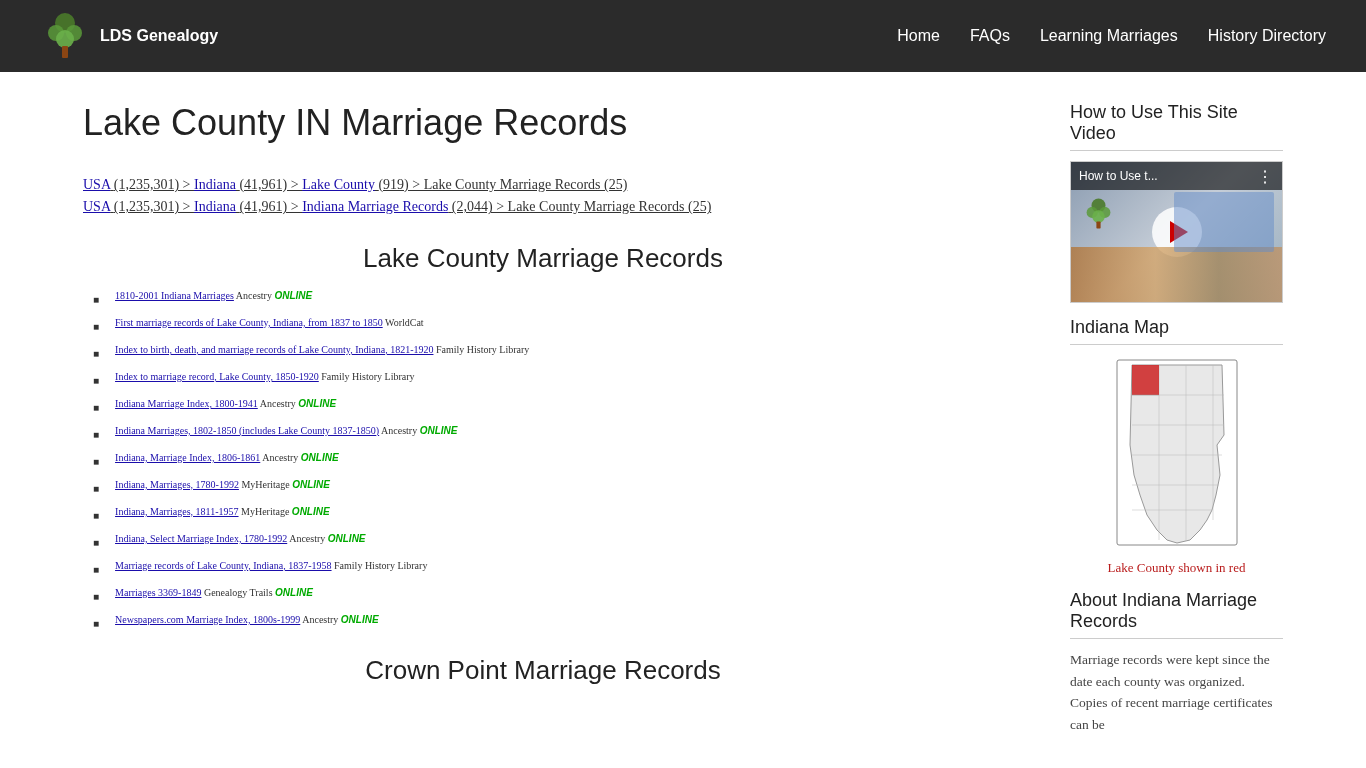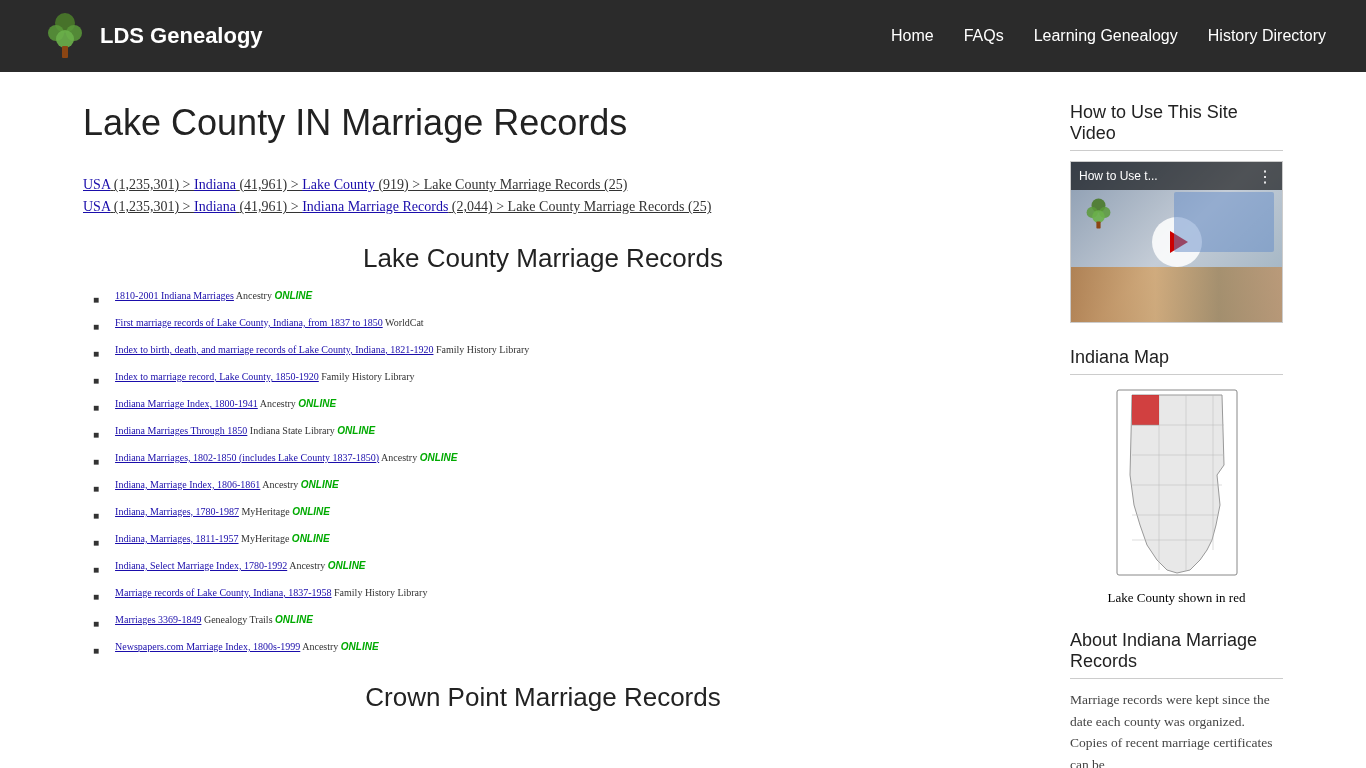--- a/index.html
+++ b/index.html
@@ -19,21 +19,21 @@
       align-items: center;
       gap: 10px;
     }
     .logo-icon {
       width: 50px;
       height: 50px;
     }
     .logo-text {
       color: #fff;
       font-family: Arial, sans-serif;
-      font-size: 22px;
+      font-size: 16px;
       font-weight: bold;
     }
     nav {
       display: flex;
       align-items: center;
       gap: 30px;
     }
     nav a {
       color: #fff;
       text-decoration: none;
@@ -129,21 +129,21 @@
       font-family: Arial, sans-serif;
     }
 
     
     .sidebar {
       width: 240px;
       flex-shrink: 0;
     }
 
     .sidebar-section {
-      margin-bottom: 24px;
+      margin-bottom: 14px;
       padding-left: 27px;
     }
 
     .sidebar h3 {
       font-size: 18px;
       font-weight: normal;
       color: #222;
       font-family: Arial, sans-serif;
       margin-bottom: 10px;
       padding-bottom: 6px;
@@ -154,21 +154,21 @@
     .video-thumb {
       width: 100%;
       background: #ddd;
       border: 1px solid #ccc;
       position: relative;
       cursor: pointer;
       overflow: hidden;
     }
     .video-thumb-inner {
       width: 100%;
-      height: 160px;
+      height: 140px;
       background: linear-gradient(135deg, #8a9bb0 0%, #c5cdd7 50%, #9aafbf 100%);
       position: relative;
       display: flex;
       align-items: center;
       justify-content: center;
     }
     .video-top-bar {
       position: absolute;
       top: 0;
       left: 0;
@@ -206,21 +206,21 @@
       border-bottom: 11px solid transparent;
       margin-left: 4px;
     }
 
     
     .indiana-map-container {
       text-align: center;
     }
     .map-caption {
       font-size: 13px;
-      color: #000000;
+      color: #b91c1c;
       margin-top: 6px;
       text-align: center;
     }
 
     
     .about-text {
       font-size: 13.5px;
       line-height: 1.6;
       color: #444;
     }
@@ -235,21 +235,21 @@
       <circle cx="16" cy="22" r="8" fill="#5a9a3a" opacity="0.85"></circle>
       <circle cx="34" cy="22" r="8" fill="#5a9a3a" opacity="0.85"></circle>
       <circle cx="25" cy="28" r="9" fill="#6ab04a" opacity="0.9"></circle>
       <rect x="22" y="35" width="6" height="12" fill="#8B4513" rx="1"></rect>
     </svg>
     <span class="logo-text">LDS Genealogy</span>
   </div>
   <nav>
     <a>Home</a>
     <a>FAQs</a>
-    <a>Learning Genealogy</a>
+    <a>Learning Marriages</a>
     <a>History Directory</a>
   </nav>
 </header>
 
 <div class="page-container">
 
   <div class="main-content">
     <h1>Lake County IN Marriage Records</h1>
 
     <div class="breadcrumbs">
@@ -289,33 +289,29 @@
       <li>
         <span></span>
         <span><a>Index to marriage record, Lake County, 1850-1920</a> Family History Library</span>
       </li>
       <li>
         <span></span>
         <span><a>Indiana Marriage Index, 1800-1941</a> Ancestry <span class="online-badge">ONLINE</span></span>
       </li>
       <li>
         <span></span>
-        <span><a>Indiana Marriages Through 1850</a> Indiana State Library <span class="online-badge">ONLINE</span></span>
-      </li>
-      <li>
-        <span></span>
         <span><a>Indiana Marriages, 1802-1850 (includes Lake County 1837-1850)</a> Ancestry <span class="online-badge">ONLINE</span></span>
       </li>
       <li>
         <span></span>
         <span><a>Indiana, Marriage Index, 1806-1861</a> Ancestry <span class="online-badge">ONLINE</span></span>
       </li>
       <li>
         <span></span>
-        <span><a>Indiana, Marriages, 1780-1987</a> MyHeritage <span class="online-badge">ONLINE</span></span>
+        <span><a>Indiana, Marriages, 1780-1992</a> MyHeritage <span class="online-badge">ONLINE</span></span>
       </li>
       <li>
         <span></span>
         <span><a>Indiana, Marriages, 1811-1957</a> MyHeritage <span class="online-badge">ONLINE</span></span>
       </li>
       <li>
         <span></span>
         <span><a>Indiana, Select Marriage Index, 1780-1992</a> Ancestry <span class="online-badge">ONLINE</span></span>
       </li>
       <li>

